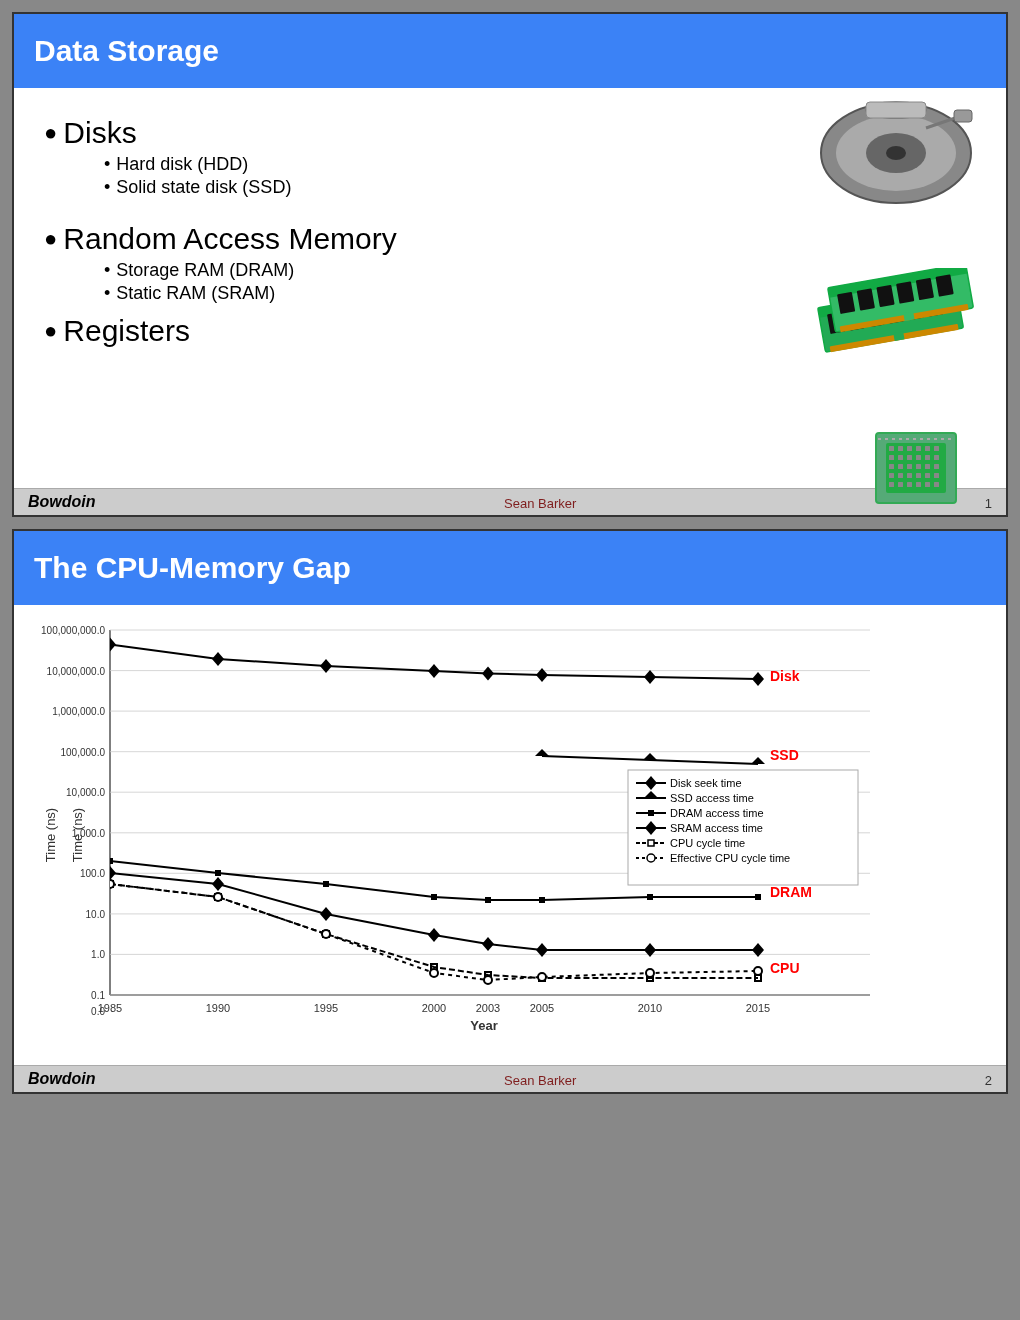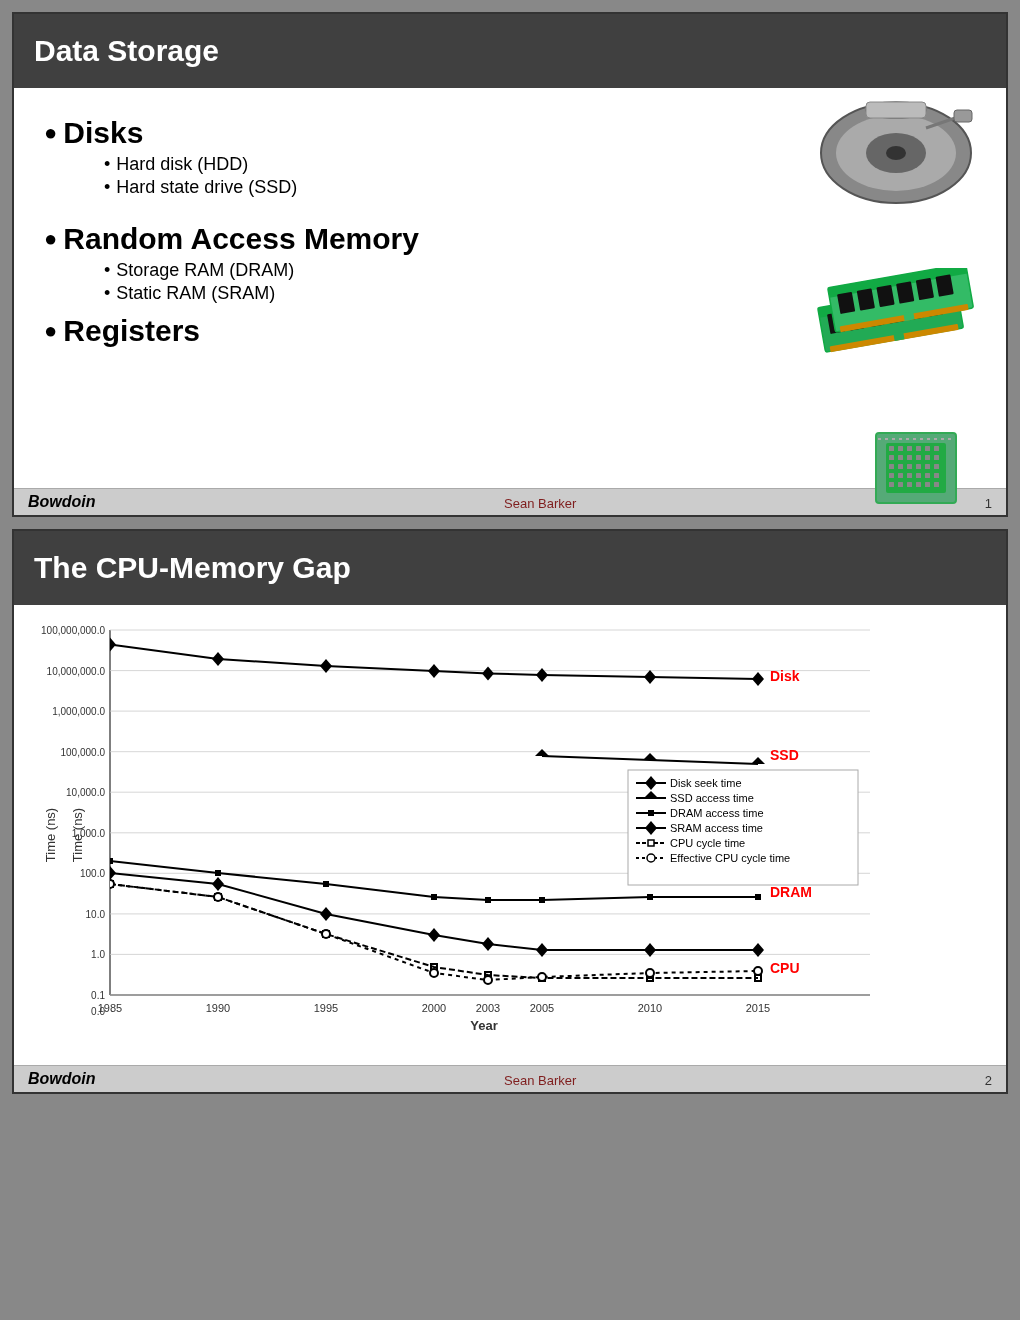--- a/index.html
+++ b/index.html
@@ -14,21 +14,21 @@
     }
 
     
     .slide {
       background: #fff;
       border: 2px solid #333;
       width: 996px;
     }
 
     .slide-header {
-      background: #404040;
+      background: #3b82f6;
       padding: 20px 20px;
     }
     .slide-header h1 {
       color: #fff;
       font-size: 30px;
       font-weight: bold;
     }
 
     .slide-footer {
       background: #ccc;
@@ -58,21 +58,21 @@
       padding: 20px 30px 10px 30px;
       display: flex;
       flex-direction: column;
       gap: 0;
       position: relative;
       min-height: 400px;
     }
 
     .bullet-main {
       font-size: 30px;
-      font-weight: bold;
+      font-weight: normal;
       display: flex;
       align-items: center;
       gap: 6px;
       margin-top: 8px;
       margin-bottom: 4px;
     }
     .bullet-main::before {
       content: '●';
       font-size: 22px;
     }
@@ -140,21 +140,21 @@
 
   <div class="slide1-body">
 
     <div class="bullet-main">
       <span>Disks</span>
     </div>
     <div class="bullet-sub">
       <span>Hard disk (HDD)</span>
     </div>
     <div class="bullet-sub">
-      <span>Hard state drive (SSD)</span>
+      <span>Solid state disk (SSD)</span>
     </div>
 
     <div class="bullet-main" style="margin-top:22px;">
       <span>Random Access Memory</span>
     </div>
     <div class="bullet-sub">
       <span>Storage RAM (DRAM)</span>
     </div>
     <div class="bullet-sub">
       <span>Static RAM (SRAM)</span>

